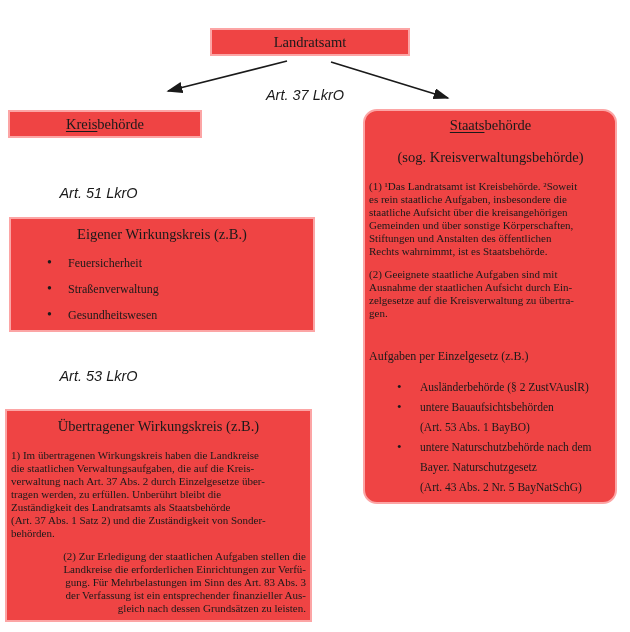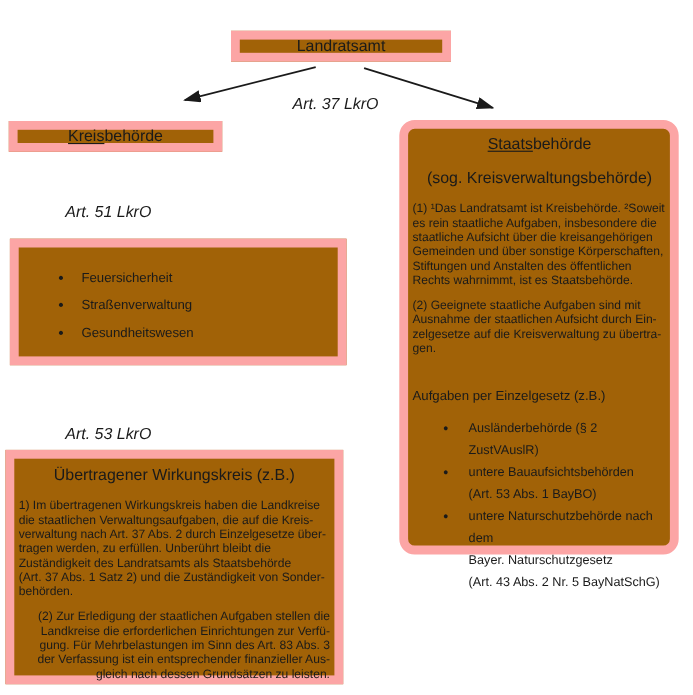--- a/index.html
+++ b/index.html
@@ -11,43 +11,44 @@
     color: #1a1a1a;
     font-family: "Liberation Sans", "DejaVu Sans", sans-serif;
     overflow: hidden;
   }
   .arrows { position: absolute; left: 0; top: 0; pointer-events: none; }
   .arrows line { stroke: #1a1a1a; stroke-width: 1.6; }
 
   .box {
     position: absolute;
     box-sizing: border-box;
-    border: 8px solid #fca5a5;
-    background: #a16207;
+    border: 2px solid #fca5a5;
+    background: #ef4444;
+    font-family: Liberation Serif, serif;
   }
   .node {
     display: flex;
     align-items: center;
     justify-content: center;
     font-size: 14.5px;
   }
   .root-node  { left: 210px; top: 28px;  width: 200px; height: 28px; }
   .kreis-node { left: 8px;   top: 110px; width: 194px; height: 28px; }
   .u { text-decoration: underline; text-underline-offset: 2px; }
 
   .edge-label {
     position: absolute;
     font-style: italic;
     font-size: 14.5px;
     text-align: center;
     white-space: nowrap;
   }
   .lbl-art37 { left: 239px; top: 87px;  width: 132px; }
   .lbl-art51 { left: 38px;  top: 185px; width: 121px; }
-  .lbl-art53 { left: 38px;  top: 387px; width: 121px; }
+  .lbl-art53 { left: 38px;  top: 368px; width: 121px; }
 
   .box-title { text-align: center; font-size: 14.5px; }
 
   .eigener-box { left: 9px; top: 217px; width: 306px; height: 115px; padding-top: 7px; }
   .bullets-left {
     list-style: none;
     margin: 13px 0 0 0;
     padding: 0;
     font-size: 12px;
   }
@@ -100,20 +101,21 @@
 
   <div class="edge-label lbl-art37">Art. 37 LkrO</div>
 
   <div class="box node kreis-node">
     <span><span class="u">Kreis</span><span>behörde</span></span>
   </div>
 
   <div class="edge-label lbl-art51">Art. 51 LkrO</div>
 
   <div class="box eigener-box">
+    <div class="box-title">Eigener Wirkungskreis (z.B.)</div>
     <ul class="bullets-left">
       <li>Feuersicherheit</li>
       <li>Straßenverwaltung</li>
       <li>Gesundheitswesen</li>
     </ul>
   </div>
 
   <div class="edge-label lbl-art53">Art. 53 LkrO</div>
 
   <div class="box uebertragener-box">

